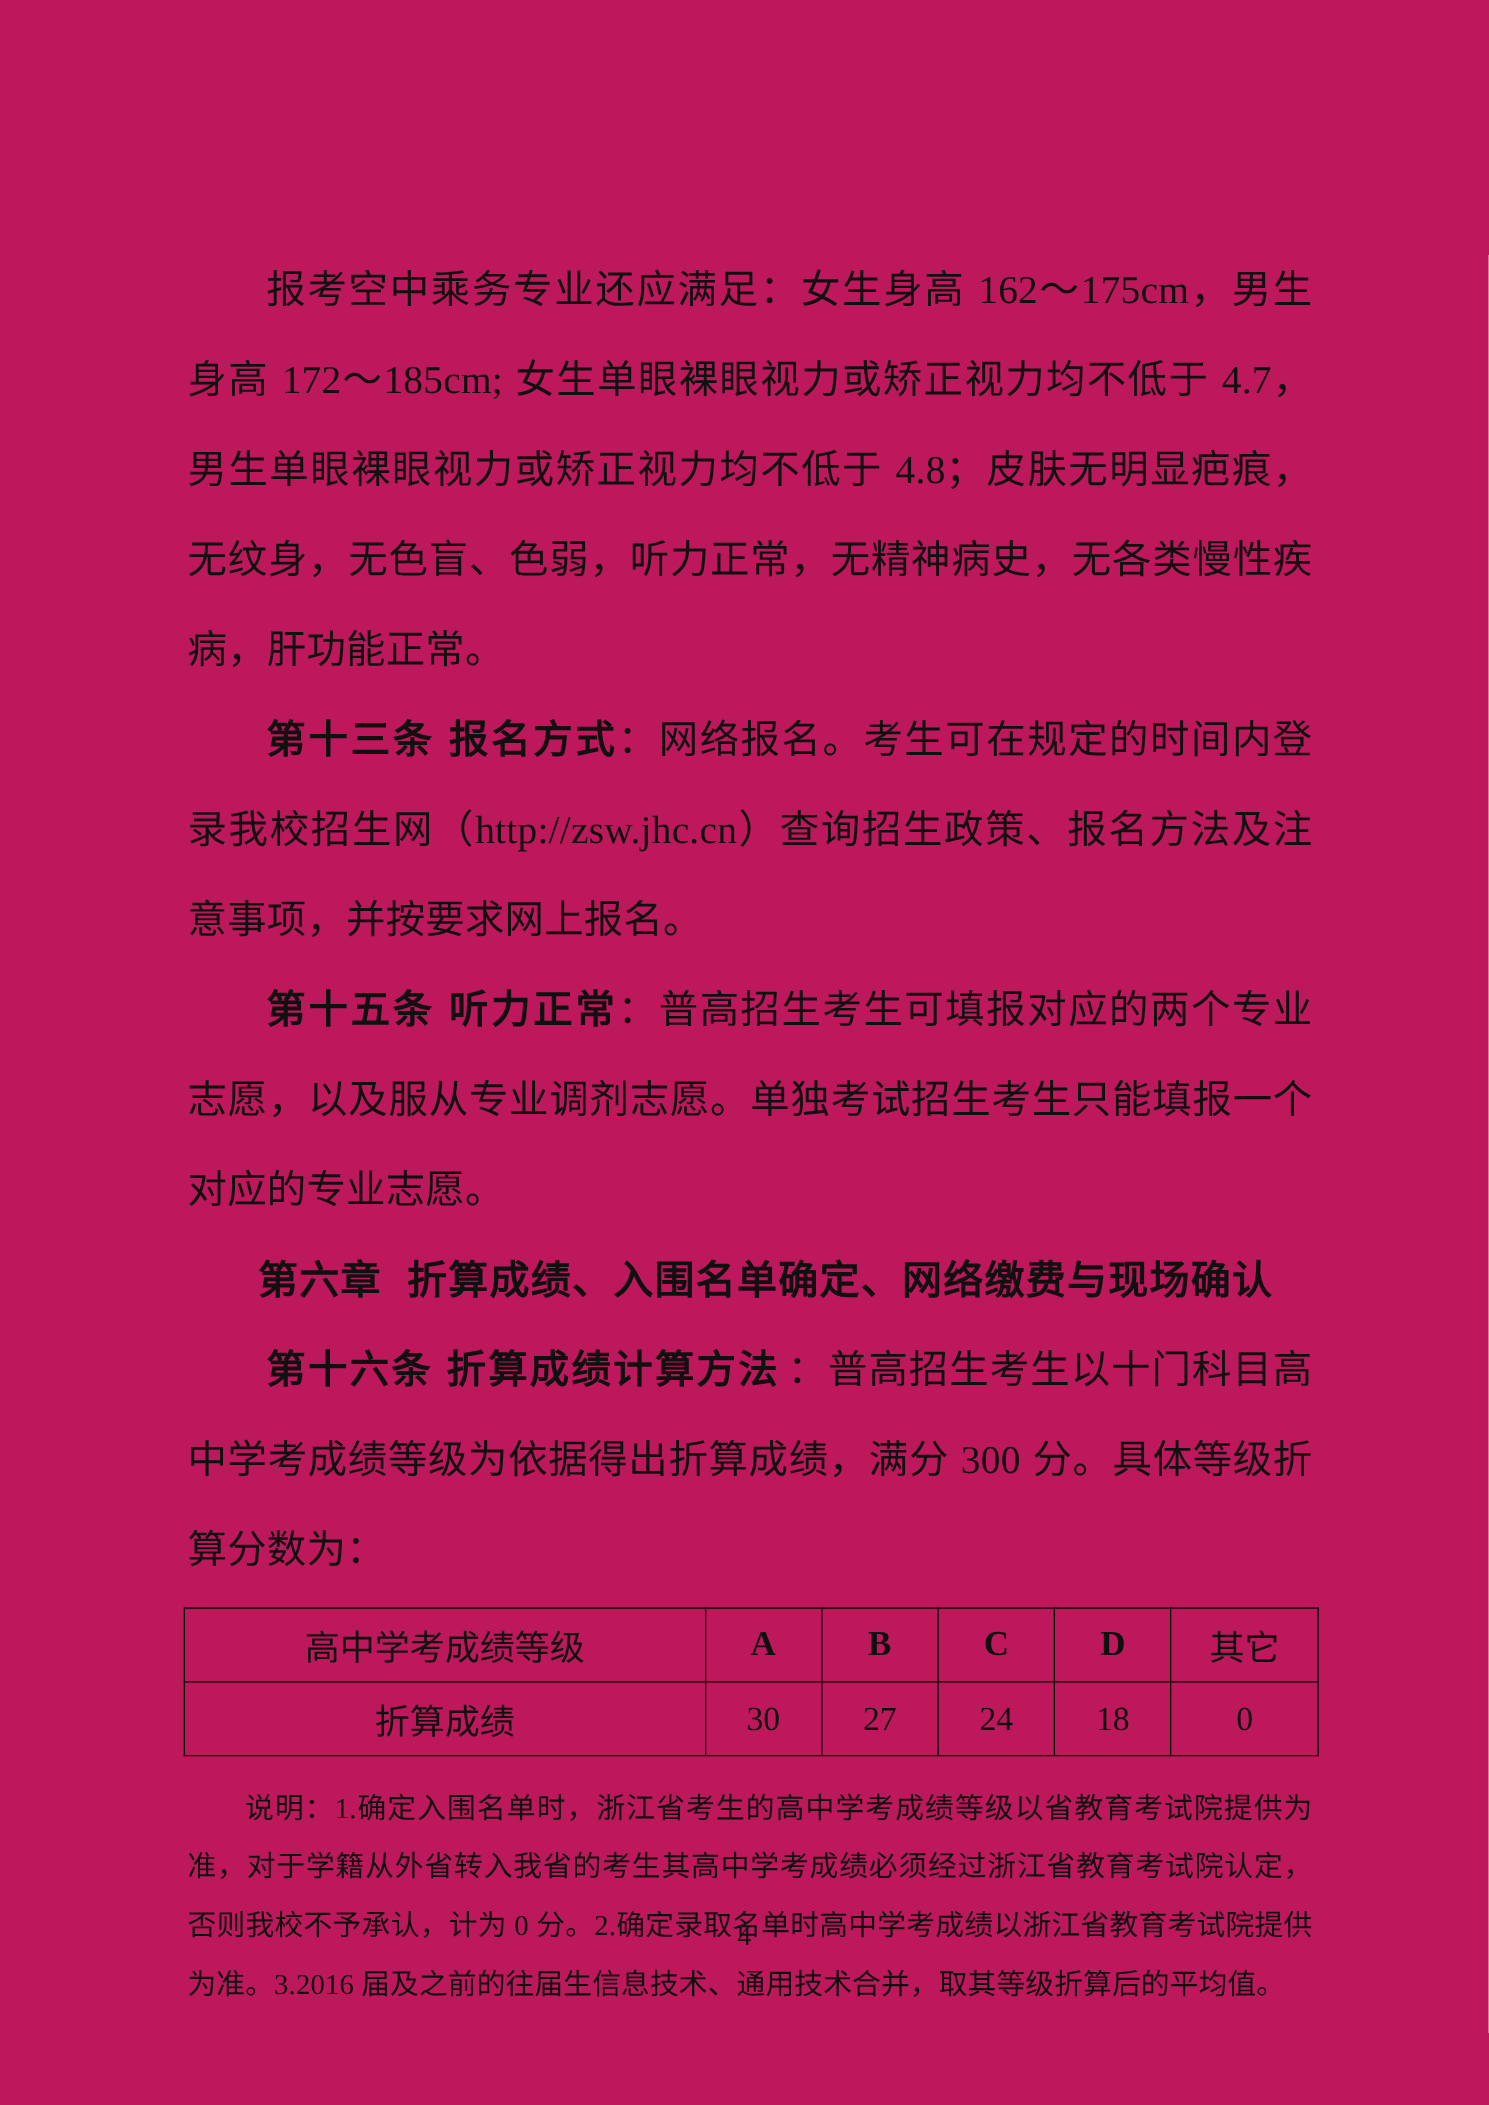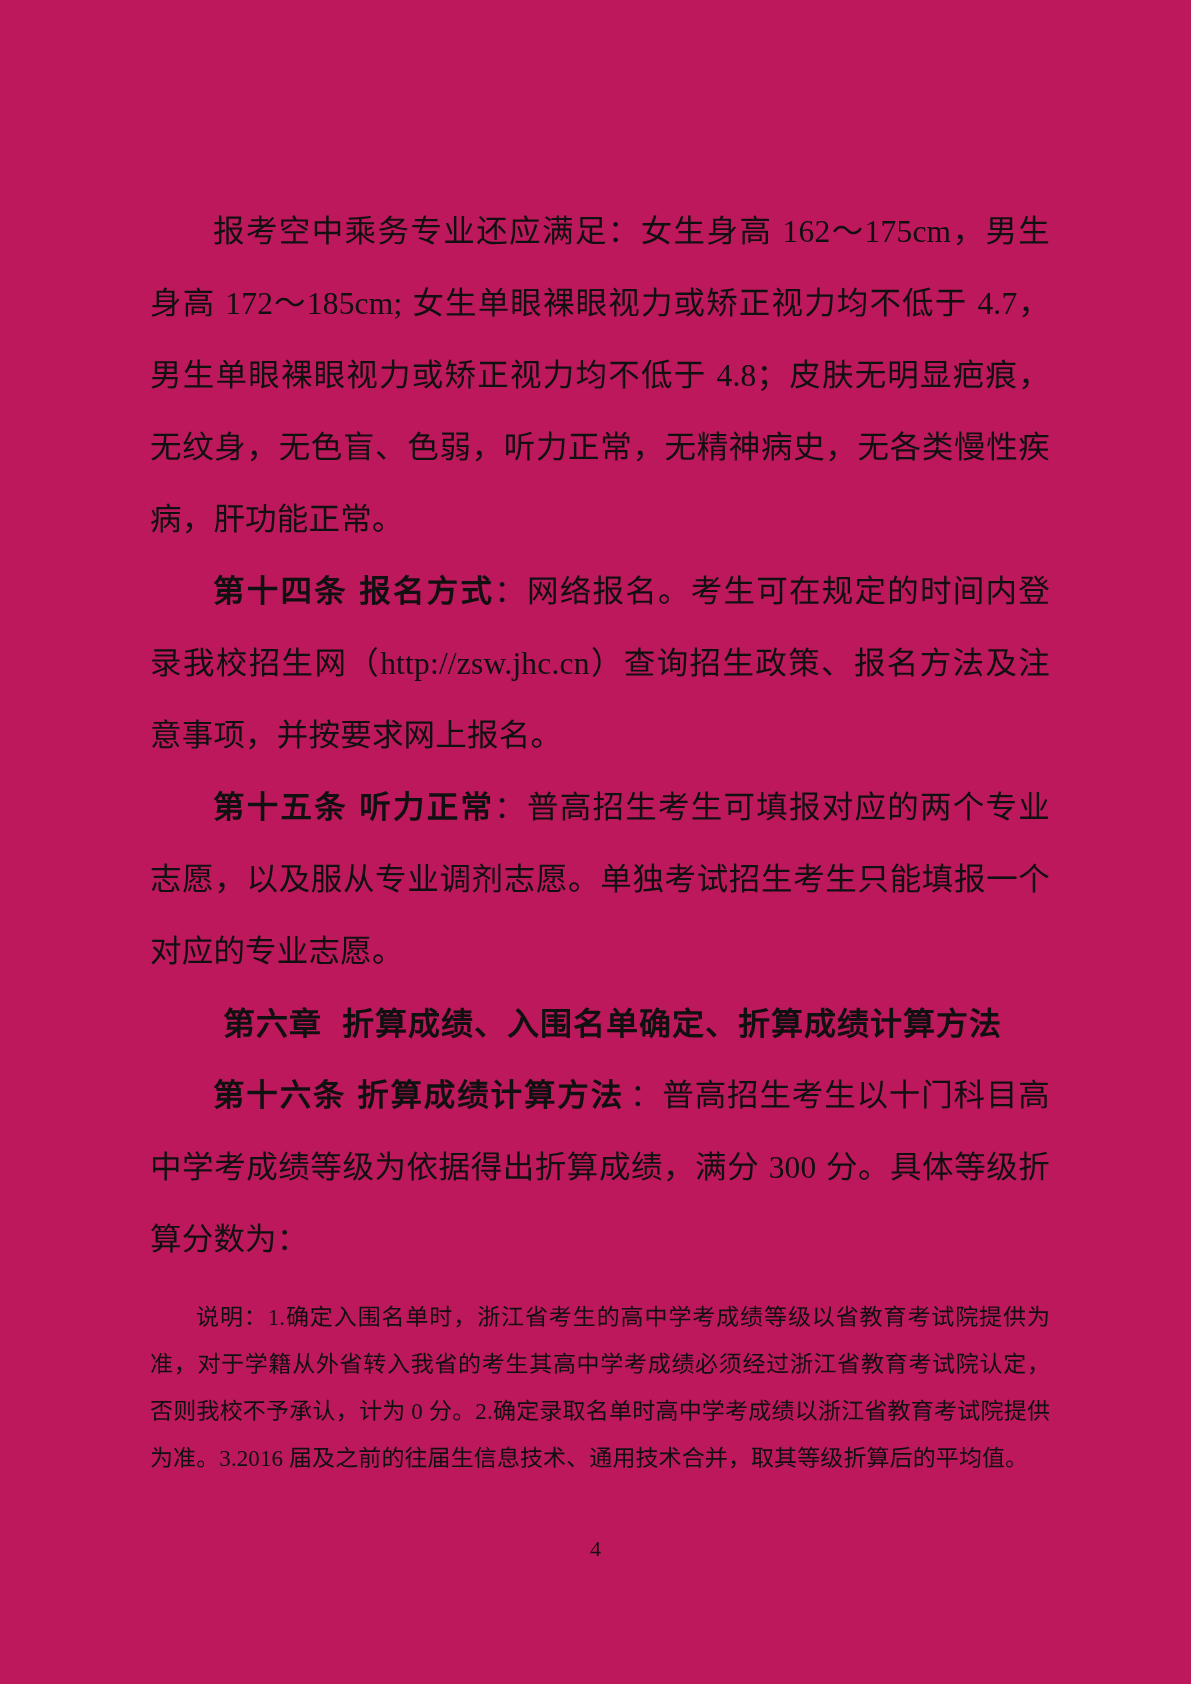--- a/index.html
+++ b/index.html
@@ -149,35 +149,59 @@
 <body>
 
 <div class="page">
 
   <div class="content">
 
     <p class="para">报考空中乘务专业还应满足：女生身高 162～175cm，男生身高 172～185cm; 女生单眼裸眼视力或矫正视力均不低于 4.7，男生单眼裸眼视力或矫正视力均不低于 4.8；皮肤无明显疤痕，无纹身，无色盲、色弱，听力正常，无精神病史，无各类慢性疾病，肝功能正常。</p>
 
 
     <p class="para">
-      <span class="lead">第十四条 报名方式</span><span>：网络报名。考生可在规定的时间内登录我校招生网（http://zsw.jhc.cn）查询招生政策、报名方法及注意事项，并按要求网上报名。</span>
+      <span class="lead">第十三条 报名方式</span><span>：网络报名。考生可在规定的时间内登录我校招生网（http://zsw.jhc.cn）查询招生政策、报名方法及注意事项，并按要求网上报名。</span>
     </p>
 
     <p class="para">
       <span class="lead">第十五条 听力正常</span><span>：普高招生考生可填报对应的两个专业志愿，以及服从专业调剂志愿。单独考试招生考生只能填报一个对应的专业志愿。</span>
     </p>
 
     <p class="chapter-heading">
-      <span class="chap-no">第六章</span><span>折算成绩、入围名单确定、折算成绩计算方法</span>
+      <span class="chap-no">第六章</span><span>折算成绩、入围名单确定、网络缴费与现场确认</span>
     </p>
 
     <p class="para">
       <span class="lead-wide">第十六条  折算成绩计算方法</span><span>：普高招生考生以十门科目高中学考成绩等级为依据得出折算成绩，满分 300 分。具体等级折算分数为：</span>
     </p>
 
+    <div class="score-table-wrap">
+      <table class="score-table">
+        <thead>
+          <tr>
+            <td class="col-label">高中学考成绩等级</td>
+            <td class="col-grade grade-head">A</td>
+            <td class="col-grade grade-head">B</td>
+            <td class="col-grade grade-head">C</td>
+            <td class="col-grade grade-head">D</td>
+            <td class="col-other other-head">其它</td>
+          </tr>
+        </thead>
+        <tbody>
+          <tr>
+            <td class="col-label">折算成绩</td>
+            <td class="col-grade score-cell">30</td>
+            <td class="col-grade score-cell">27</td>
+            <td class="col-grade score-cell">24</td>
+            <td class="col-grade score-cell">18</td>
+            <td class="col-other score-cell">0</td>
+          </tr>
+        </tbody>
+      </table>
+    </div>
 
     <p class="note">说明：1.确定入围名单时，浙江省考生的高中学考成绩等级以省教育考试院提供为准，对于学籍从外省转入我省的考生其高中学考成绩必须经过浙江省教育考试院认定，否则我校不予承认，计为 0 分。2.确定录取名单时高中学考成绩以浙江省教育考试院提供为准。3.2016 届及之前的往届生信息技术、通用技术合并，取其等级折算后的平均值。</p>
 
   </div>
 
   <div class="page-number">4</div>
 
 </div>
 
 </body></html>

